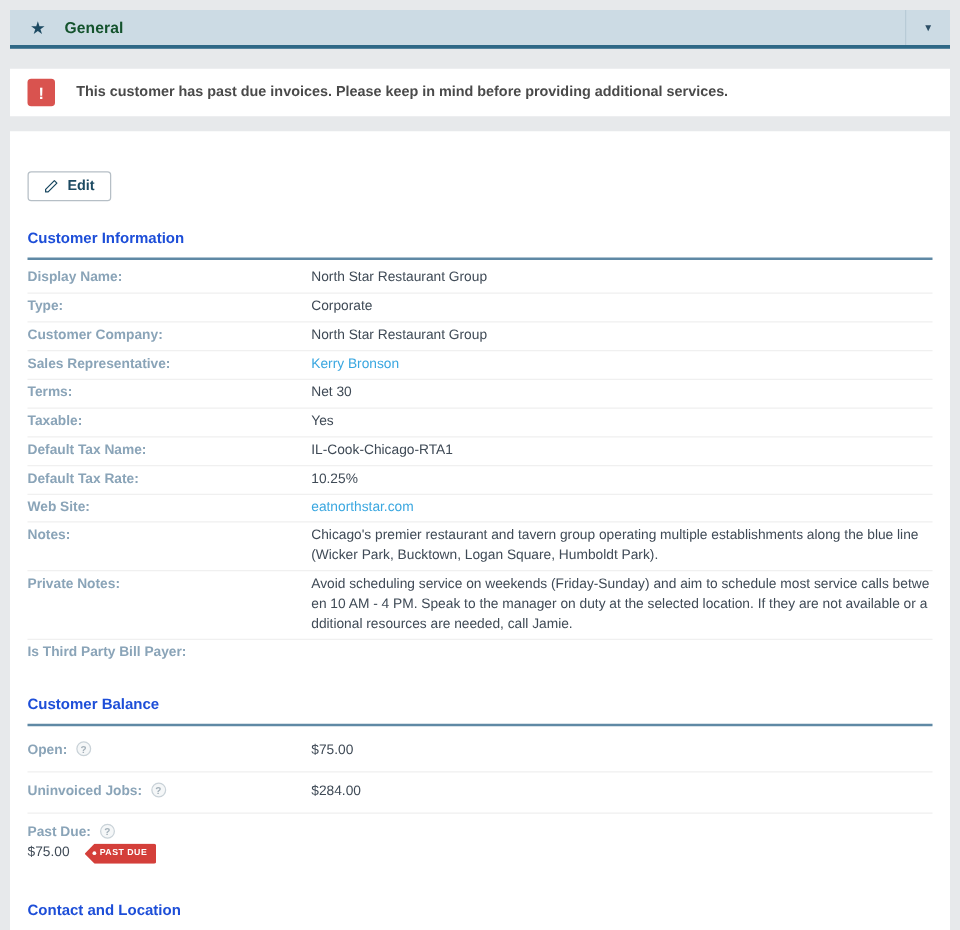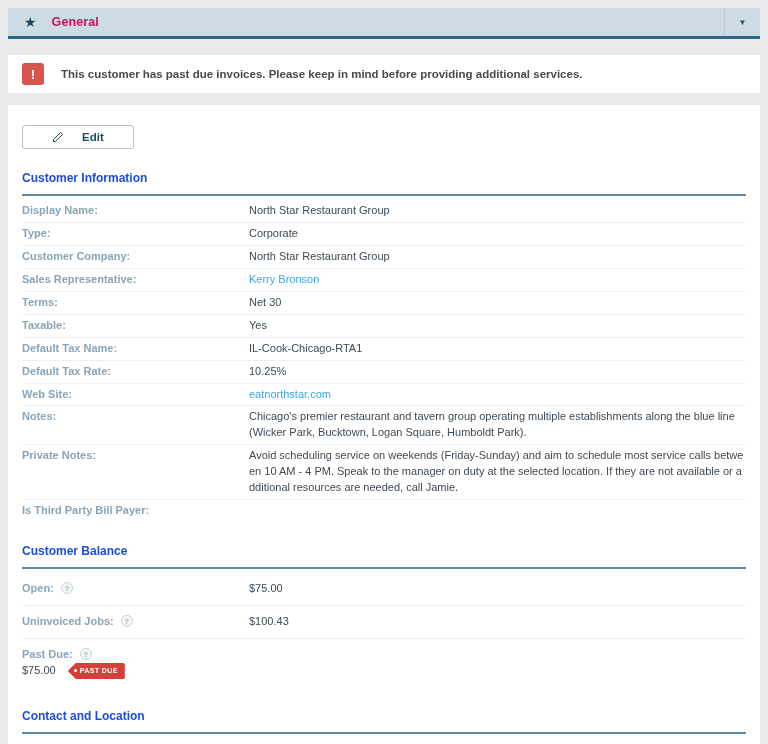--- a/index.html
+++ b/index.html
@@ -5,42 +5,42 @@
   * { margin:0; padding:0; box-sizing:border-box; }
   html,body { width:768px; height:744px; background:#e7e9eb; font-family:"Liberation Sans",sans-serif; }
   .page { padding:8px; }
 
   
   .card-header{
     display:flex; align-items:center; height:31px;
     background:#ccdbe4; border-bottom:3px solid #2e6886; padding-left:16px;
   }
   .star-icon{ color:#1c4a62; font-size:14px; margin-right:15px; cursor:pointer; }
-  .card-title{ color:#be185d; font-weight:bold; font-size:12.5px; letter-spacing:.1px; }
+  .card-title{ color:#14532d; font-weight:bold; font-size:12.5px; letter-spacing:.1px; }
   .caret-zone{
     margin-left:auto; align-self:stretch; width:36px;
     border-left:1px solid #b8cbd6; display:flex; align-items:center; justify-content:center;
     color:#2d4f66; font-size:8px; cursor:pointer;
   }
 
   
   .alert{ background:#fff; margin-top:16px; padding:8px 14px; display:flex; align-items:center; }
   .alert-icon{
     width:22px; height:22px; flex:none; background:#d9534f; color:#fff; border-radius:3px;
     display:flex; align-items:center; justify-content:center; font-weight:bold; font-size:13px;
   }
   .alert-text{ font-size:11.5px; color:#4a4a4a; margin-left:17px;font-weight:bold; }
 
   
   .main{ background:#fff; margin-top:12px; padding:14px 14px 12px; }
 
   .edit-btn{
-    display:inline-flex; align-items:center; gap:18px; cursor:pointer;
+    display:inline-flex; align-items:center; gap:7px; cursor:pointer;
     border:1px solid #b6bfc6; background:#fff; border-radius:3px;
-    padding:5px 29px; font-size:11.5px; font-weight:bold; color:#1c4a62; margin-top:6px;
+    padding:5px 12px; font-size:11.5px; font-weight:bold; color:#1c4a62; margin-top:18px;
     font-family:inherit;
   }
 
   .section-title{ font-size:12px; font-weight:bold; color:#1d4ed8; margin-top:22px; }
   .section-rule{ height:2px; background:#5f89a5; margin-top:9px; margin-bottom:4px; }
 
   .info-row{ display:flex; border-bottom:1px solid #f0f0f0; padding:3px 0; font-size:11px; }
   .info-row:last-child{ border-bottom:none;flex-direction:column; }
   .info-label{ width:227px; flex:none; color:#8aa4b8; font-weight:bold; line-height:1.45; }
   .info-value{ flex:1; color:#3f4a56; line-height:1.45; }
@@ -160,21 +160,21 @@
           <span>Open:</span>
           <span class="help-icon">?</span>
         </div>
         <div class="info-value">$75.00</div>
       </div>
       <div class="info-row balance-row">
         <div class="info-label">
           <span>Uninvoiced Jobs:</span>
           <span class="help-icon">?</span>
         </div>
-        <div class="info-value">$100.43</div>
+        <div class="info-value">$284.00</div>
       </div>
       <div class="info-row balance-row">
         <div class="info-label">
           <span>Past Due:</span>
           <span class="help-icon">?</span>
         </div>
         <div class="info-value">
           <span>$75.00</span>
           <span class="pastdue-badge">PAST DUE</span>
         </div>

